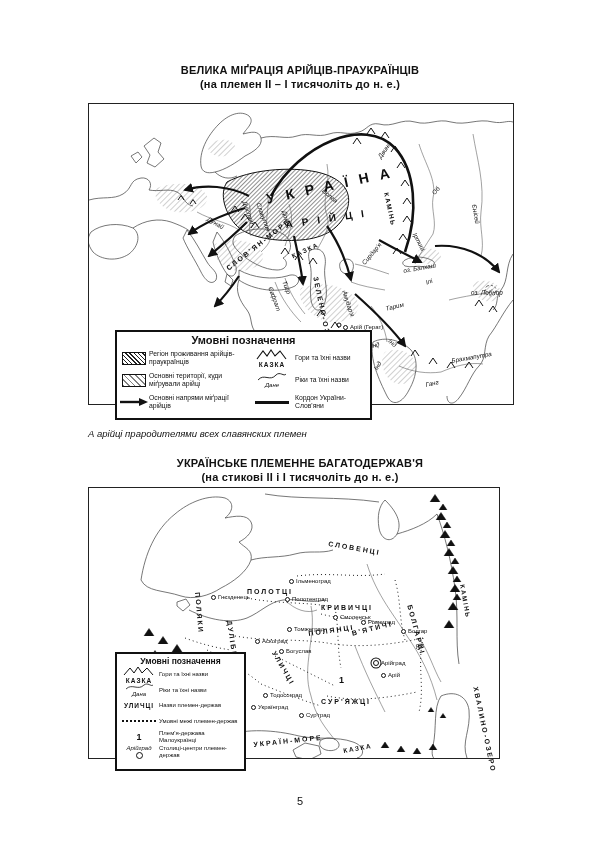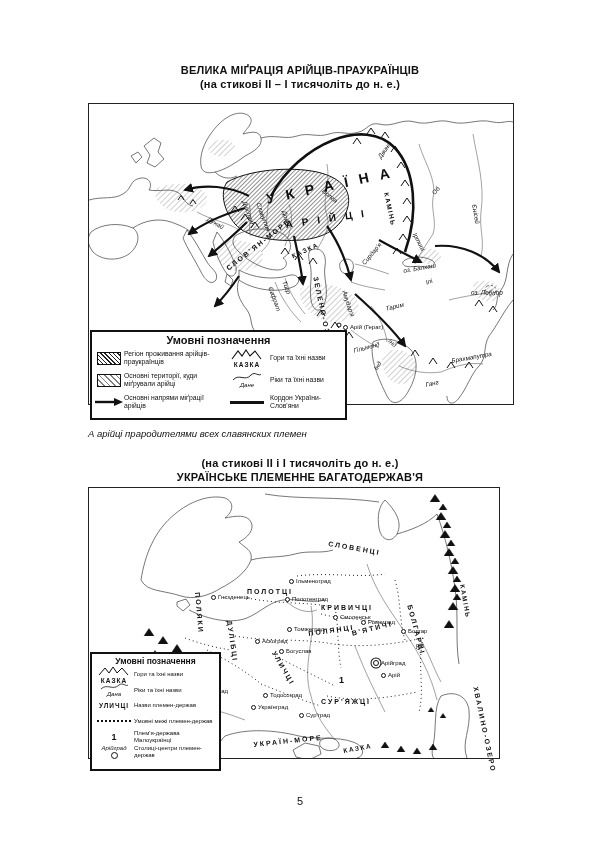--- a/index.html
+++ b/index.html
@@ -16,21 +16,21 @@
   .region2{font-weight:bold;font-size:10px;letter-spacing:9px;}
   .mlabel{font-weight:bold;font-size:6.5px;letter-spacing:1.5px;}
   .sea{font-weight:bold;font-size:7px;letter-spacing:2px;}
   .tribe{font-weight:bold;font-size:7px;letter-spacing:2px;}
   .city{font-size:6px;}
   .city::before{content:"";display:inline-block;width:3px;height:3px;border:1px solid #111;
                 border-radius:50%;background:#fff;margin-right:2px;vertical-align:middle;}
   .capital::before{width:4px;height:4px;box-shadow:0 0 0 1.5px #fff,0 0 0 2.5px #111;}
   .num{font-weight:bold;font-size:9px;}
   .caption{position:absolute;font-style:italic;font-size:9.5px;}
-  .legend{position:absolute;background:#fff;border:2px solid #111;z-index:6;}
+  .legend{position:absolute;background:#fff;border:2px solid #111;z-index:6;margin-left:25px;}
   .legend-title{text-align:center;font-weight:bold;}
   .leg-ic{flex:0 0 auto;display:flex;flex-direction:column;align-items:center;justify-content:center;}
   .leg-tx{line-height:1.15;}
   .sw{width:22px;height:11px;border:1px solid #111;}
   .sw.dense{background:repeating-linear-gradient(45deg,#222 0,#222 1px,#fff 1px,#fff 3px);}
   .sw.light{background:repeating-linear-gradient(45deg,#808080 0,#808080 1px,#fff 1px,#fff 4px);}
   .thickline{width:34px;height:3px;background:#111;}
   .dotline{width:34px;height:0;border-top:2px dotted #111;}
   .ex{font-style:italic;font-size:6px;}
   .exb{font-weight:bold;font-style:normal;font-size:6.5px;letter-spacing:1px;}
@@ -49,21 +49,21 @@
   .mt{stroke:#111;fill:none;stroke-width:1;}
   .mtf{stroke:#111;fill:#111;stroke-width:.5;}
 </style>
 </head>
 <body>
 
 <div class="sheet">
 
   <div class="map-title" style="top:64px;">
     <div>ВЕЛИКА МІҐРАЦІЯ АРІЙЦІВ-ПРАУКРАЇНЦІВ</div>
-    <div>(на стикові II – I тисячоліть до н. е.)</div>
+    <div>(на племен II – I тисячоліть до н. е.)</div>
   </div>
 
   <div class="map-frame" id="map1-frame" style="left:88px;top:103px;width:424px;height:300px;">
     <svg id="map1-svg" width="424" height="300" viewBox="0 0 424 300">
       <defs>
         <pattern id="hd" width="3" height="3" patternTransform="rotate(45)" patternUnits="userSpaceOnUse">
           <rect width="3" height="3" fill="#fff"></rect>
             <line x1="0" y1="0" x2="0" y2="3" stroke="#333" stroke-width="1.1"></line>
         </pattern>
         <pattern id="hl" width="4" height="4" patternTransform="rotate(45)" patternUnits="userSpaceOnUse">
@@ -247,22 +247,22 @@
       <div class="leg-ic">
           <div class="thickline"></div>
         </div>
       <div class="leg-tx">Кордон України-Слов'яни</div>
     </div>
   </div>
 
   <div class="caption" style="left:88px;top:428px;">А арійці прародителями всех славянских племен</div>
 
   <div class="map-title" style="top:457px;">
+    <div>УКРАЇНСЬКЕ ПЛЕМЕННЕ БАГАТОДЕРЖАВ'Я</div>
     <div>(на стикові II і I тисячоліть до н. е.)</div>
-    <div>УКРАЇНСЬКЕ ПЛЕМЕННЕ БАГАТОДЕРЖАВ'Я</div>
   </div>
 
   <div class="map-frame" id="map2-frame" style="left:88px;top:487px;width:410px;height:270px;">
     <svg id="map2-svg" width="410" height="270" viewBox="0 0 410 270">
 
       <g stroke="#4a4a4a" stroke-width=".75" fill="none">
         <path d="M52,92 C56,66 66,42 86,26 C100,14 120,6 136,10 C146,14 144,24 136,30 C146,28 158,26 162,34 C166,42 158,50 150,54 C156,60 164,62 162,72 C158,84 144,94 132,100 C120,108 104,112 92,108 C74,102 58,104 52,92 z"></path>
         <path d="M88,114 l9,-3 4,6 -7,6 -6,-5 z"></path>
         <path d="M100,122 C120,132 142,136 158,130 C172,124 180,114 194,112 C208,110 222,116 236,112"></path>
         <path d="M162,72 C176,68 192,70 206,66 C220,62 232,66 244,62"></path>

